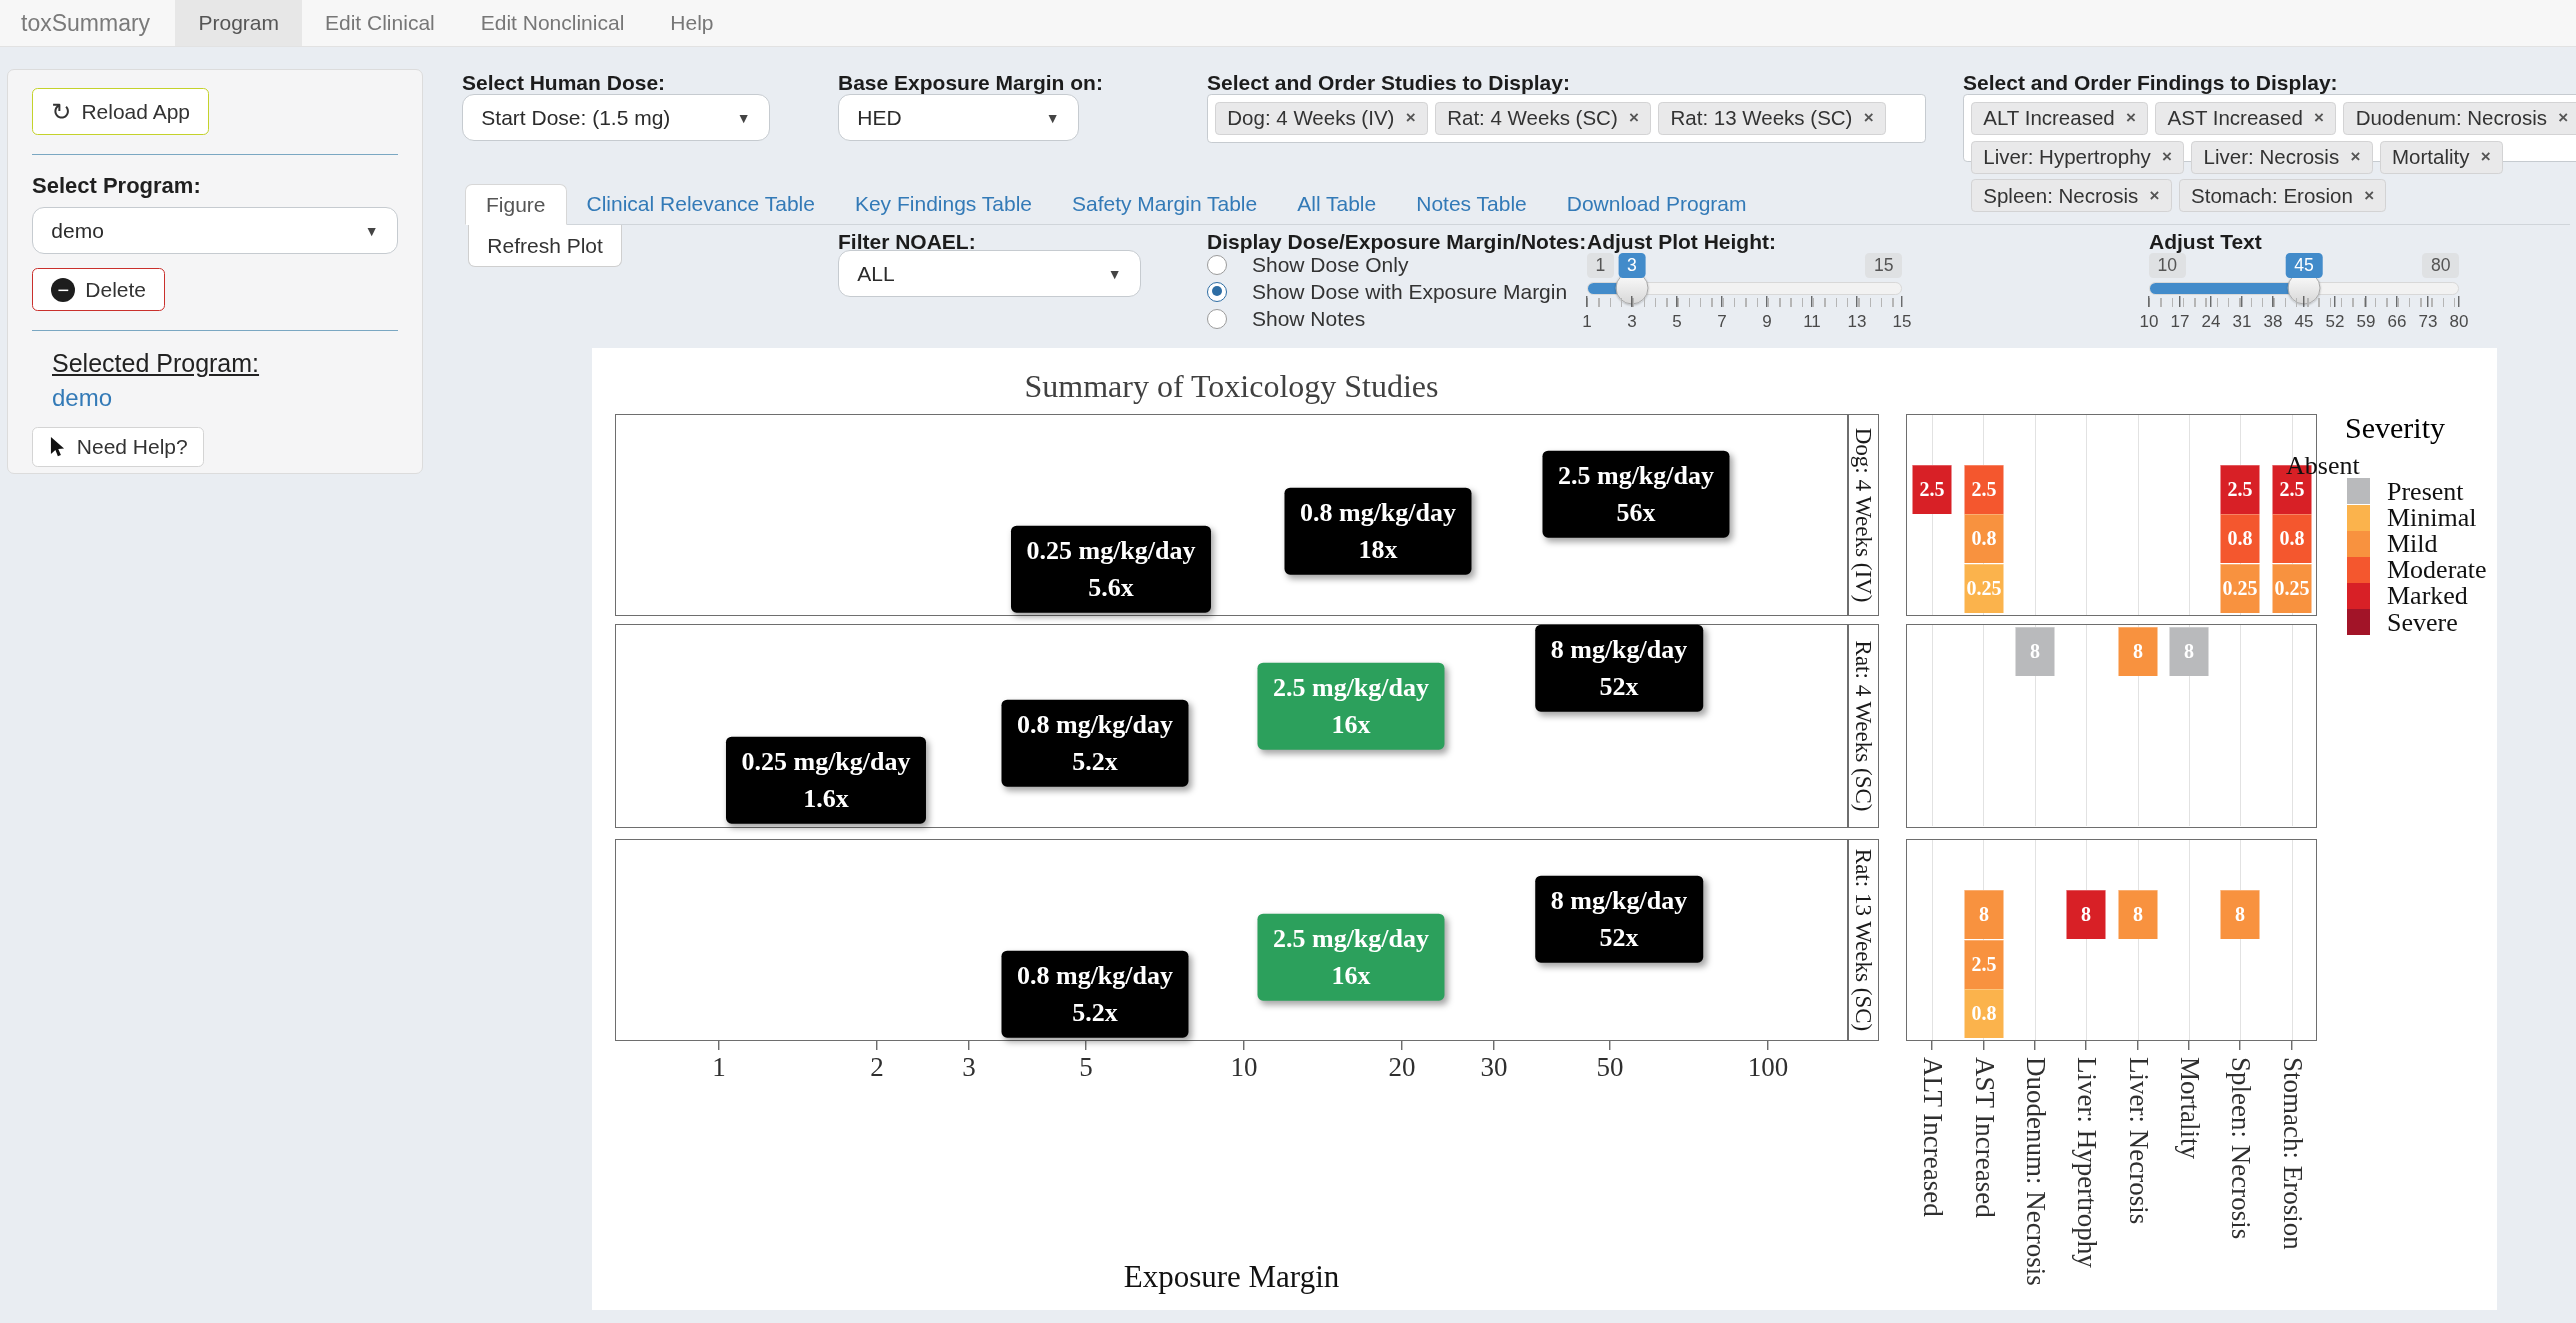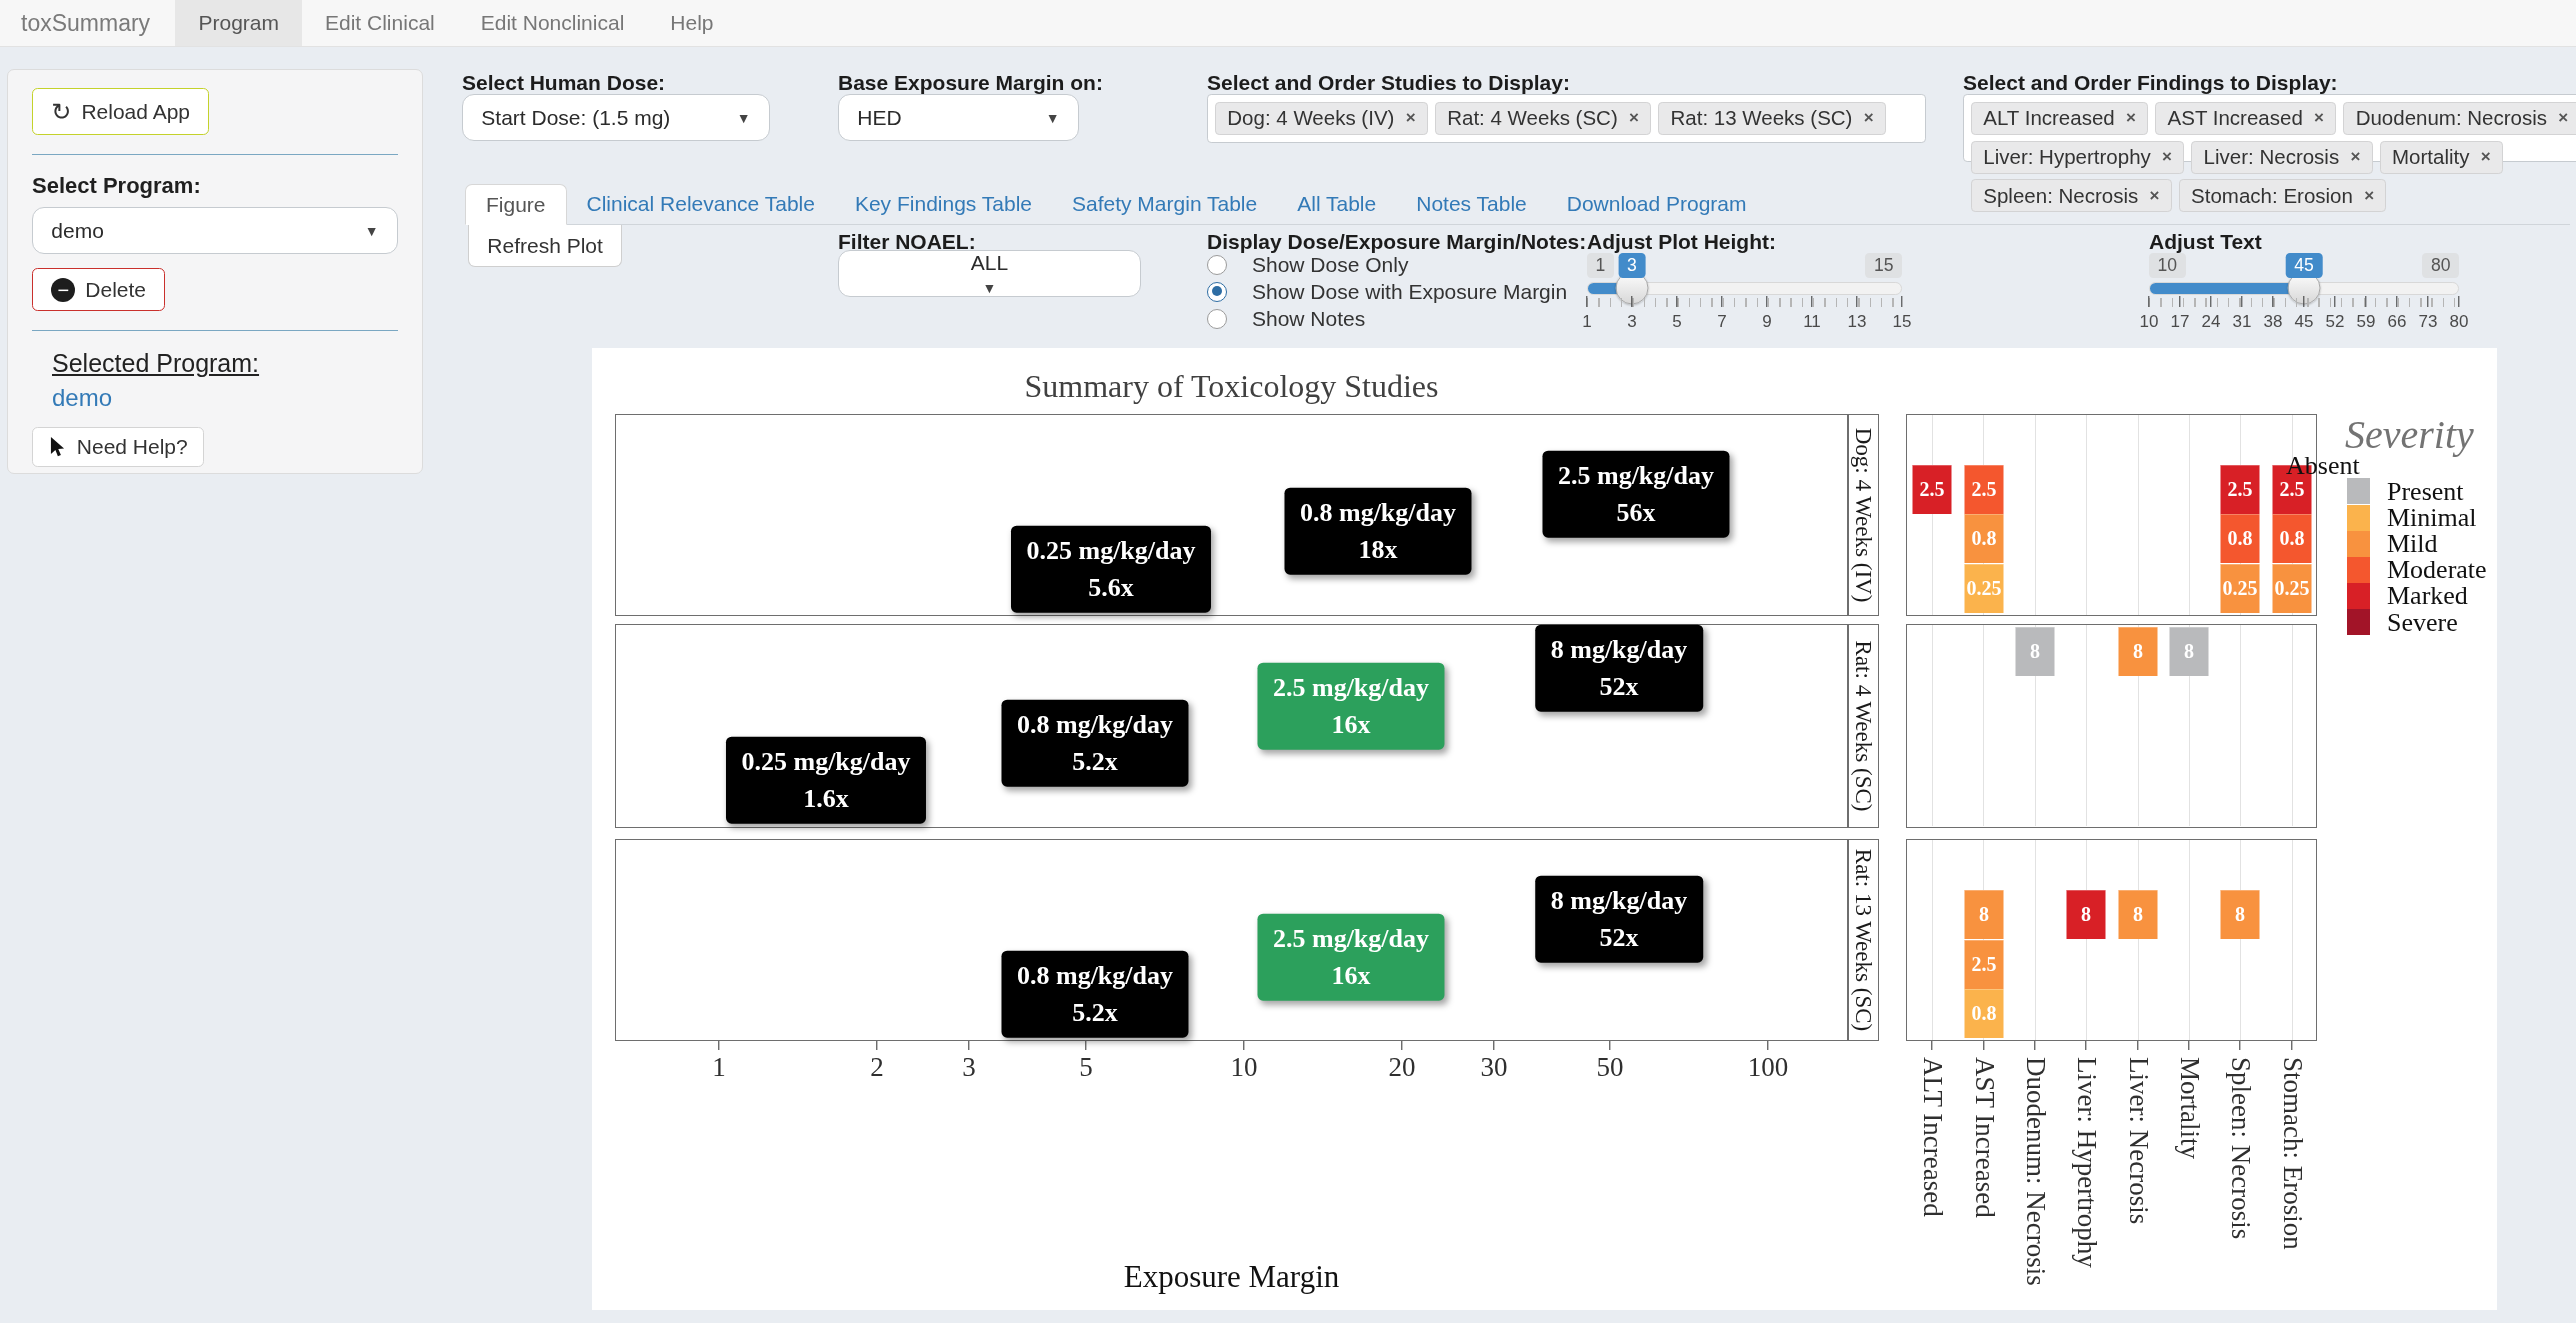--- a/index.html
+++ b/index.html
@@ -80,21 +80,21 @@
     border-radius:5.6px;white-space:nowrap;box-shadow:2.8px 3.5px 6.3px rgba(0,0,0,.35);}
   .gridline{position:absolute;width:1.4px;background:#e2e2e2;}
   .heatcell{position:absolute;width:39px;transform:translateX(-50%);display:flex;align-items:center;
     justify-content:center;color:#fff;font-weight:bold;font-size:20px;
     box-shadow:inset 0 0.7px 0 rgba(255,255,255,.35);}
   .tickmark{position:absolute;width:1.4px;height:9.2px;background:#2f2f2f;transform:translateX(-50%);}
   .xticklab{position:absolute;transform:translateX(-50%);font-size:27px;color:#2f2f2f;}
   .collab{position:absolute;writing-mode:vertical-rl;font-size:27px;color:#2f2f2f;
     transform:translateX(-50%);white-space:nowrap;}
   .xlabel{position:absolute;left:23px;width:1233px;text-align:center;font-size:31px;color:#111;}
-  .legend-title{position:absolute;font-size:40px;color:#737373;font-style:italic;}
+  .legend-title{position:absolute;font-size:30px;color:#000000;}
   .lg-swatch{position:absolute;width:23px;height:26px;}
   .lg-label{position:absolute;font-size:26px;color:#111;}
 </style>
 </head>
 <body>
 
 <div class="screen">
 
   <div class="navbar">
     <div class="brand">toxSummary</div>
@@ -206,21 +206,21 @@
       <div class="tab">All Table</div>
       <div class="tab">Notes Table</div>
       <div class="tab">Download Program</div>
     </div>
 
   <div class="btn btn-refresh">
     <span>Refresh Plot</span>
   </div>
 
   <div class="ctrl-label" style="left:838px;top:230px;">Filter NOAEL:</div>
-  <div class="fselect abs-select" style="left:838px;top:250px;width:303px;flex-direction:column;">
+  <div class="fselect abs-select" style="left:838px;top:250px;width:303px;">
     <span>ALL</span>
     <span class="caret">▼</span>
   </div>
 
   <div class="ctrl-label" style="left:1207px;top:230px;">Display Dose/Exposure Margin/Notes:</div>
   <div style="position:absolute;left:1207px;top:251px;" id="display-mode">
       <div class="radio-row">
         <span class="radio"></span>
         <span>Show Dose Only</span>
       </div>

